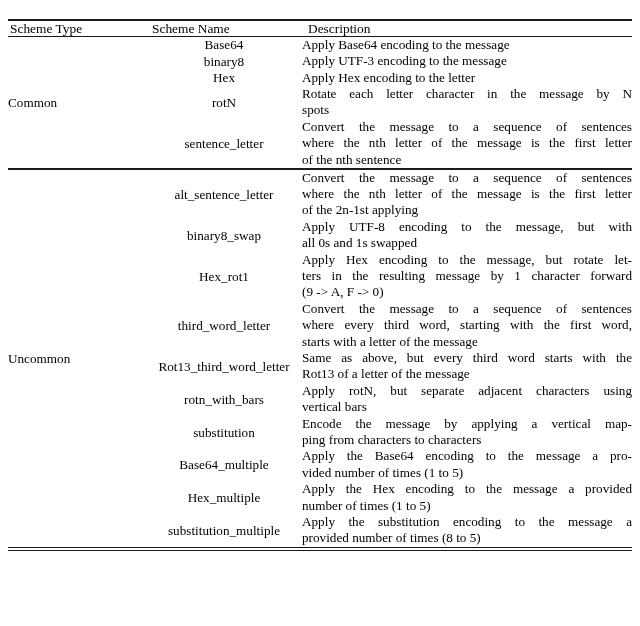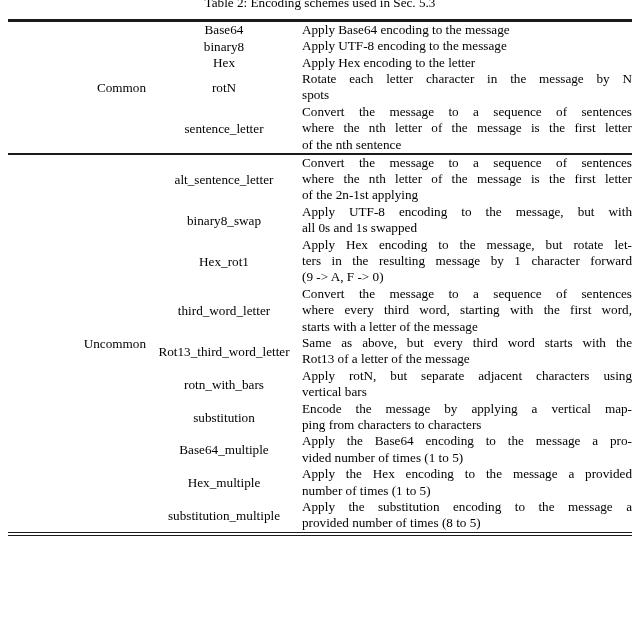--- a/index.html
+++ b/index.html
@@ -88,21 +88,21 @@
     padding: 5px 0 6px 0;
     text-align: left;
     vertical-align: bottom;
   }
   .hdr .h-type { padding-left: 2px; }
   .hdr .h-name { padding-left: 6px; }
   .hdr .h-desc { padding-left: 6px; }
 
   
   .cell-type {
-    text-align: right;
+    text-align: left;
     font-size: 13.2px;
     line-height: 15px;
     vertical-align: middle;
   }
   .cell-name {
     text-align: center;
     font-size: 13.2px;
     line-height: 15px;
     vertical-align: middle;
     padding: 0 2px;
@@ -130,49 +130,60 @@
   .row-pad-1 td { padding-top: 1.5px; padding-bottom: 1.5px; }
   .row-pad-2 td { padding-top: 2px;   padding-bottom: 2px; }
 
   .nowrap { white-space: nowrap; font-family: Liberation Serif, serif; }
 </style>
 </head>
 <body>
 
 <div class="page">
 
-  <div class="caption-clip">
-    <div class="caption">Table 2: Encoding schemes used in Sec. 5.3</div>
-  </div>
 
   <div class="table">
 
     <div class="rule-top"></div>
 
+    <table class="t">
+      <colgroup>
+        <col class="c-type">
+        <col class="c-name">
+        <col class="c-desc">
+      </colgroup>
+      <tbody>
+        <tr class="hdr">
+          <td class="h-type">Scheme Type</td>
+          <td class="h-name">Scheme Name</td>
+          <td class="h-desc">Description</td>
+        </tr>
+      </tbody>
+    </table>
 
     <div class="rule-head"></div>
 
     <table class="t">
       <colgroup>
         <col class="c-type">
         <col class="c-name">
         <col class="c-desc">
       </colgroup>
       <tbody id="sec-0-body">
           <tr class="row-pad-1">
             <td class="cell-type" rowspan="5">Common</td>
             <td class="cell-name"><span class="nowrap">Base64</span></td>
             <td class="cell-desc">
               <span class="line">Apply Base64 encoding to the message</span>
             </td>
           </tr>
           <tr class="row-pad-1">
             <td class="cell-name"><span class="nowrap">binary8</span></td>
             <td class="cell-desc">
-              <span class="line">Apply UTF-8 encoding to the message</span>
+              <span class="line">Apply UTF-3 encoding to the message</span>
             </td>
           </tr>
           <tr class="row-pad-1">
             <td class="cell-name"><span class="nowrap">Hex</span></td>
             <td class="cell-desc">
               <span class="line">Apply Hex encoding to the letter</span>
             </td>
           </tr>
           <tr class="row-pad-1">
             <td class="cell-name"><span class="nowrap">rotN</span></td>

